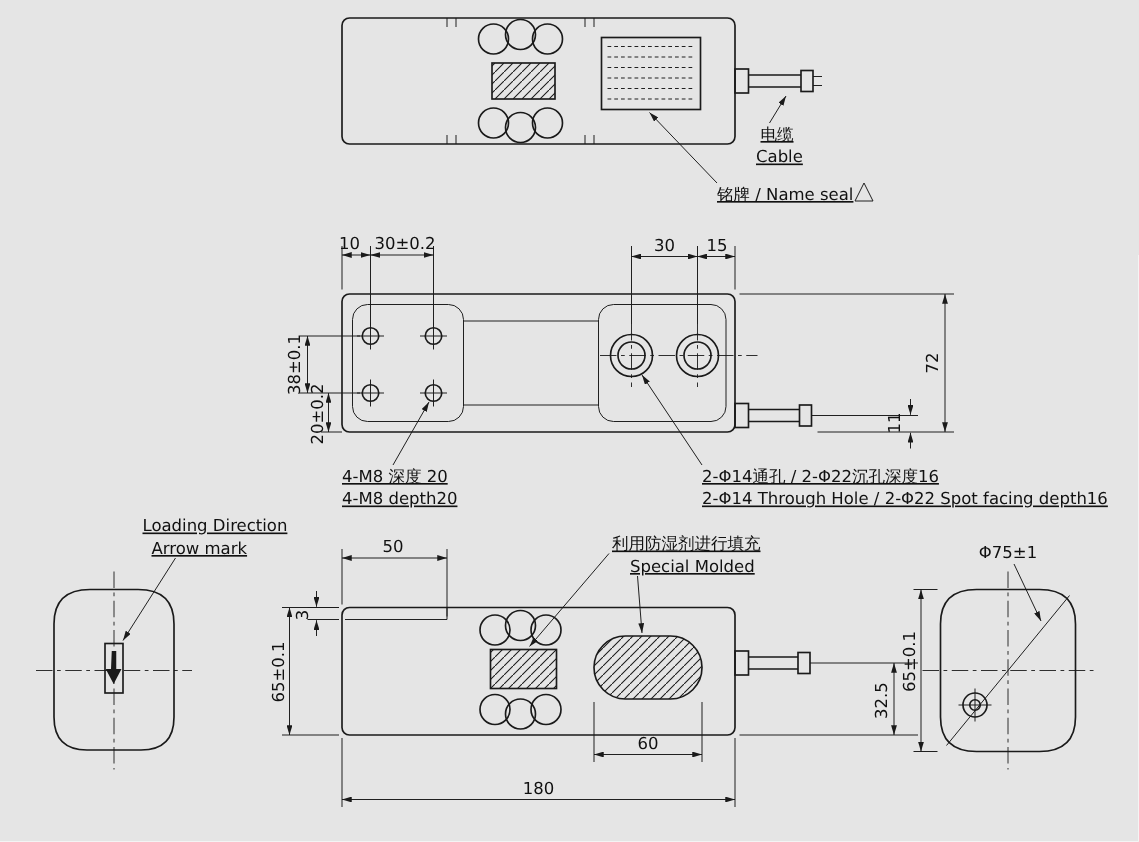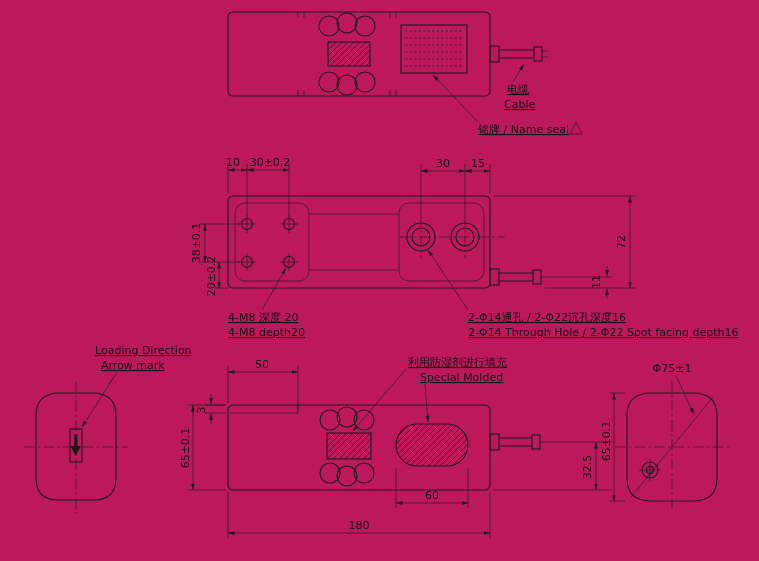--- a/index.html
+++ b/index.html
@@ -1,16 +1,16 @@
 <!DOCTYPE html>
 <html><head>
 <meta charset="utf-8">
 <style>
   html,body{margin:0;padding:0;background:#ffffff;}
-  .canvas{width:759px;height:561px;position:relative;background:#be185d;overflow:hidden;}
+  .canvas{width:759px;height:561px;position:relative;background:#e5e5e5;overflow:hidden;}
   svg{display:block;}
   .ln{stroke:#1a1a1a;stroke-width:1.1;fill:none;}
   .thin{stroke:#1a1a1a;stroke-width:0.65;fill:none;}
   .cl{stroke:#1a1a1a;stroke-width:0.6;fill:none;stroke-dasharray:11 3 2.5 3;}
   .hatched{fill:url(#hatch);stroke:#1a1a1a;stroke-width:1.1;}
   text{font-family:"DejaVu Sans","Liberation Sans",sans-serif;font-size:11px;fill:#111;}
   .u{text-decoration:underline;}
   .mid{text-anchor:middle;}
 </style>
 </head>

